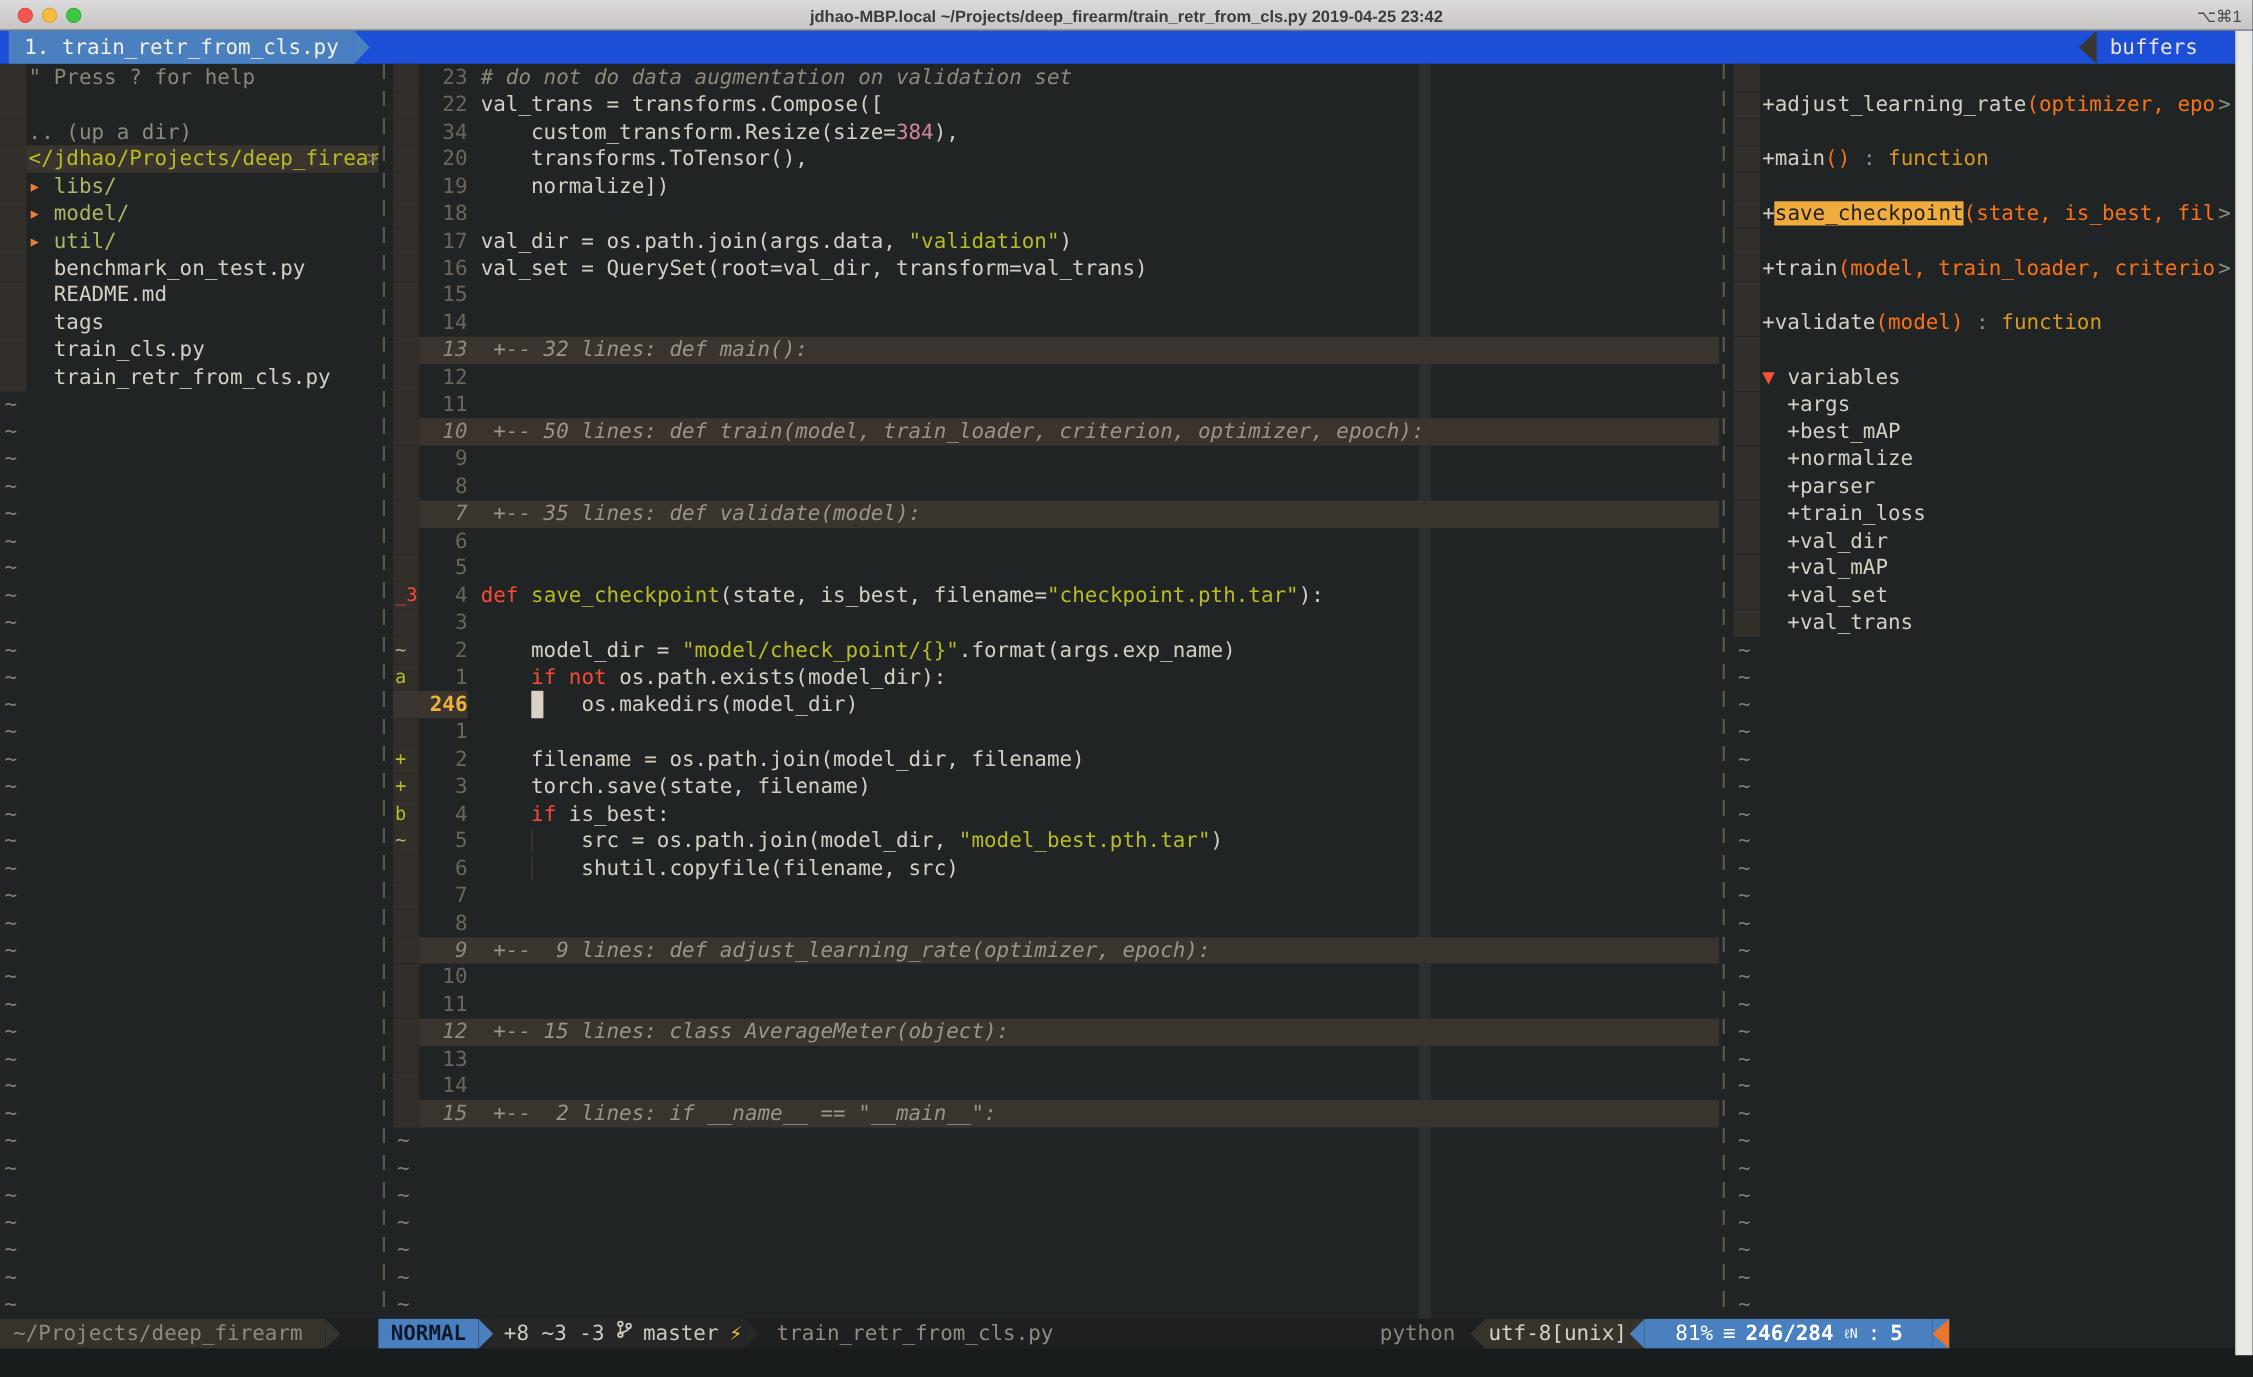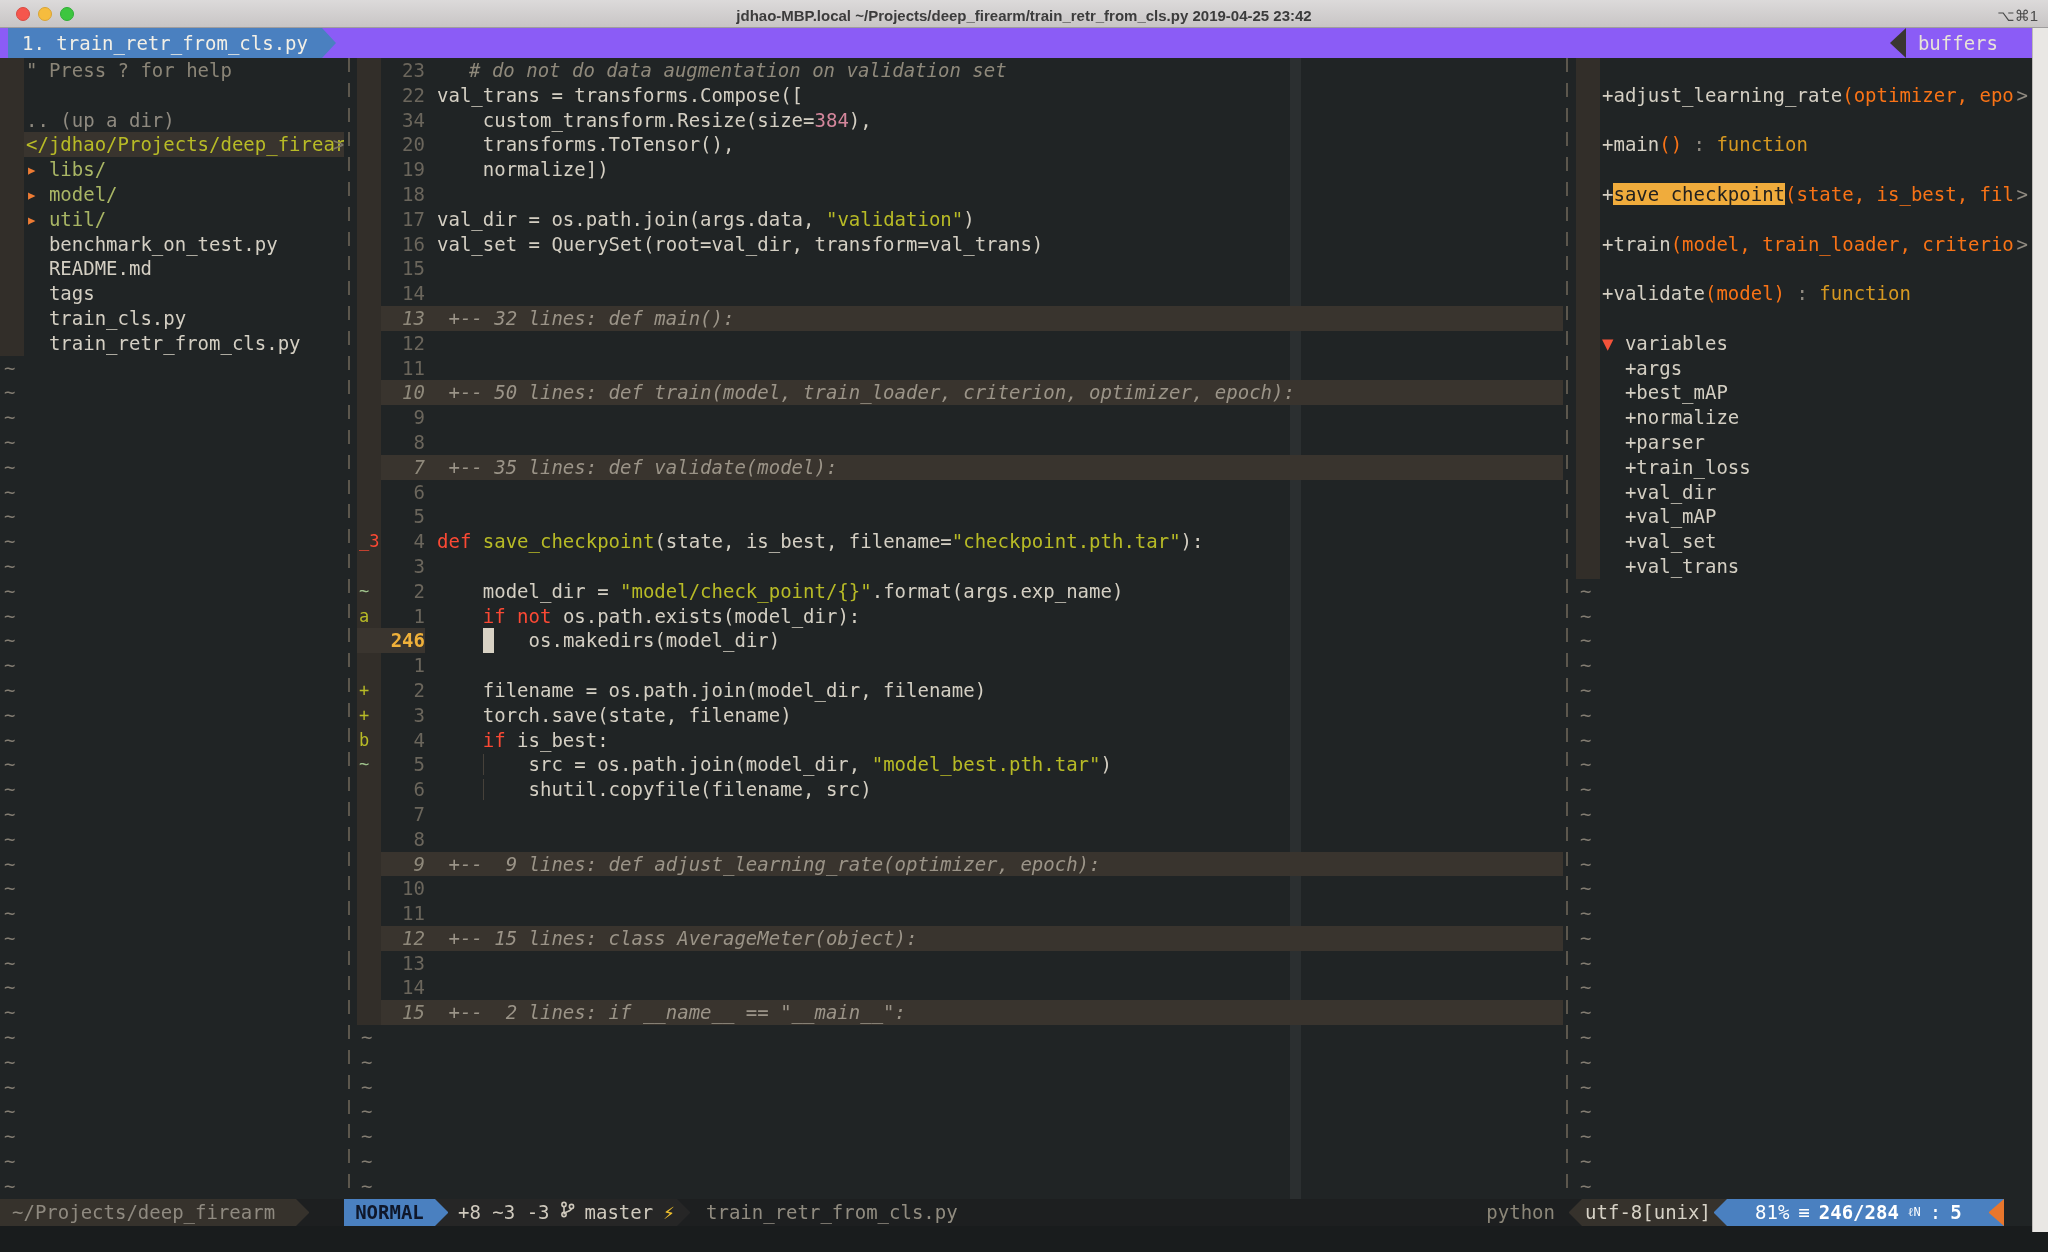--- a/index.html
+++ b/index.html
@@ -13,21 +13,21 @@
               background:linear-gradient(#dcdada,#c8c5c5); border-bottom:1px solid #9f9d9d;
               font-family:"Liberation Sans", sans-serif; font-size:15px; color:#3c3c3c; }
   .tl { position:absolute; top:7px; width:14px; height:14px; border-radius:50%; }
   .tl.r { left:16px; background:#f5564d; border:1px solid #d94a42; }
   .tl.y { left:38px; background:#f6bc3e; border:1px solid #d8a435; }
   .tl.g { left:60px; background:#3dc63f; border:1px solid #2fae36; }
   .title-text { position:absolute; top:4px; left:0; right:0; text-align:center; font-weight:bold; }
   .title-shortcut { position:absolute; top:4px; right:10px; color:#4a4a4a; }
 
   
-  .tabline { position:absolute; left:0; top:28px; width:2048px; height:30px; background:#8b5cf6; }
+  .tabline { position:absolute; left:0; top:28px; width:2048px; height:30px; background:#1d4ed8; }
   .tab { position:absolute; left:8px; top:0; height:30px; background:#4a80c0; color:#f2efe6;
          padding:0 14px; line-height:30px; white-space:pre; }
   .tab-arrow { position:absolute; left:322px; top:0; width:0; height:0;
                border-top:15px solid transparent; border-bottom:15px solid transparent;
                border-left:14px solid #4a80c0; }
   .buffers-wrap { position:absolute; right:38px; top:0; height:30px; display:flex; align-items:center; }
   .buffers-arrow { width:0; height:0; border-top:15px solid transparent;
                    border-bottom:15px solid transparent; border-right:16px solid #3a3631; }
   .buffers-label { color:#e8e3d8; padding:0 12px; line-height:30px; }
 
@@ -41,21 +41,21 @@
           background:repeating-linear-gradient(180deg,#5c574d 0 14px,transparent 14px 24.8px); }
   #vsep1 { left:348px; } #vsep2 { left:1566px; }
   .colorcolumn { position:absolute; left:933px; top:0; bottom:0; width:11px; background:#2b2f30; }
 
   .row { position:relative; display:flex; height:24.8px; white-space:pre; }
   .sgn { flex:none; width:24px; background:#322e29; padding-left:2px; font-size:17px; line-height:24.8px; }
   .sgn.red { color:#fb4934; } .sgn.grn { color:#b8bb26; } .sgn.aqu { color:#9dc08a; }
   .num { flex:none; width:44px; text-align:right; color:#6b665c; }
   .sp  { flex:none; width:12px; }
   .txt { white-space:pre; }
-  .cm { color:#8f897b; font-style:italic;margin-left:32px; }
+  .cm { color:#8f897b; font-style:italic; }
   .kw { color:#fb4934; } .fn { color:#b8bb26; } .st { color:#b8bb26; } .nm { color:#d3869b; }
   .row.fold .bar { flex:1; background:#39342e; display:flex; font-style:italic; }
   .row.fold .num { color:#8f897b; }
   .row.fold .txt { color:#9b9488; }
   .row.cur .sgn, .row.cur .num { background:#3a352f; }
   .row.cur .num { color:#f0b13a; font-weight:bold; }
   .cursorblk { display:inline-block; width:11.5px; height:24.8px; vertical-align:top; background:#d8d2c4; }
   .guide { position:absolute; left:126px; top:2px; bottom:2px; width:1px; background:#46413a; }
   .tilde { color:#837d72; padding-left:4px; }
 
@@ -70,21 +70,21 @@
   
   .tstrip { flex:none; width:24px; background:#322e29; }
   .trow { overflow:hidden; }
   .trow .txt { padding-left:2px; }
   .tsig { color:#f97316; } .ttype { color:#d79921; } .tcolon { color:#8f8a80; }
   .tsel { background:#f0ac3c; color:#22211f; }
   .ttrunc { position:absolute; right:20px; color:#8f8a80; }
   .tkind-icon { color:#f4533a; }
 
   
-  .statusline { position:absolute; left:0; top:1199px; width:2004px; height:27px; display:flex; }
+  .statusline { position:absolute; left:0; top:1199px; width:1772px; height:27px; display:flex; }
   .statusline > div { height:27px; line-height:27px; white-space:pre; }
   .sl-path { flex:none; width:296px; background:#36322c; color:#8f8a80; padding-left:12px; }
   .arr-r { flex:none; width:0; height:0; border-top:13.5px solid transparent; border-bottom:13.5px solid transparent; }
   .arr-l { flex:none; width:0; height:0; border-top:13.5px solid transparent; border-bottom:13.5px solid transparent; }
   .a1 { border-left:13px solid #36322c; } 
   .sl-fill1 { flex:none; width:35px; background:#1d1f20; }
   .sl-mode { flex:none; width:91px; background:#4a80c0; color:#0f172a; font-weight:bold; text-align:center; }
   .a2 { border-left:13px solid #4a80c0; background:#262626; }
   .sl-hunks { flex:none; width:229px; background:#262626; color:#cfc9bd; display:flex; align-items:center; gap:10px; padding-left:10px; }
   .bolt { color:#f0c02e; }

